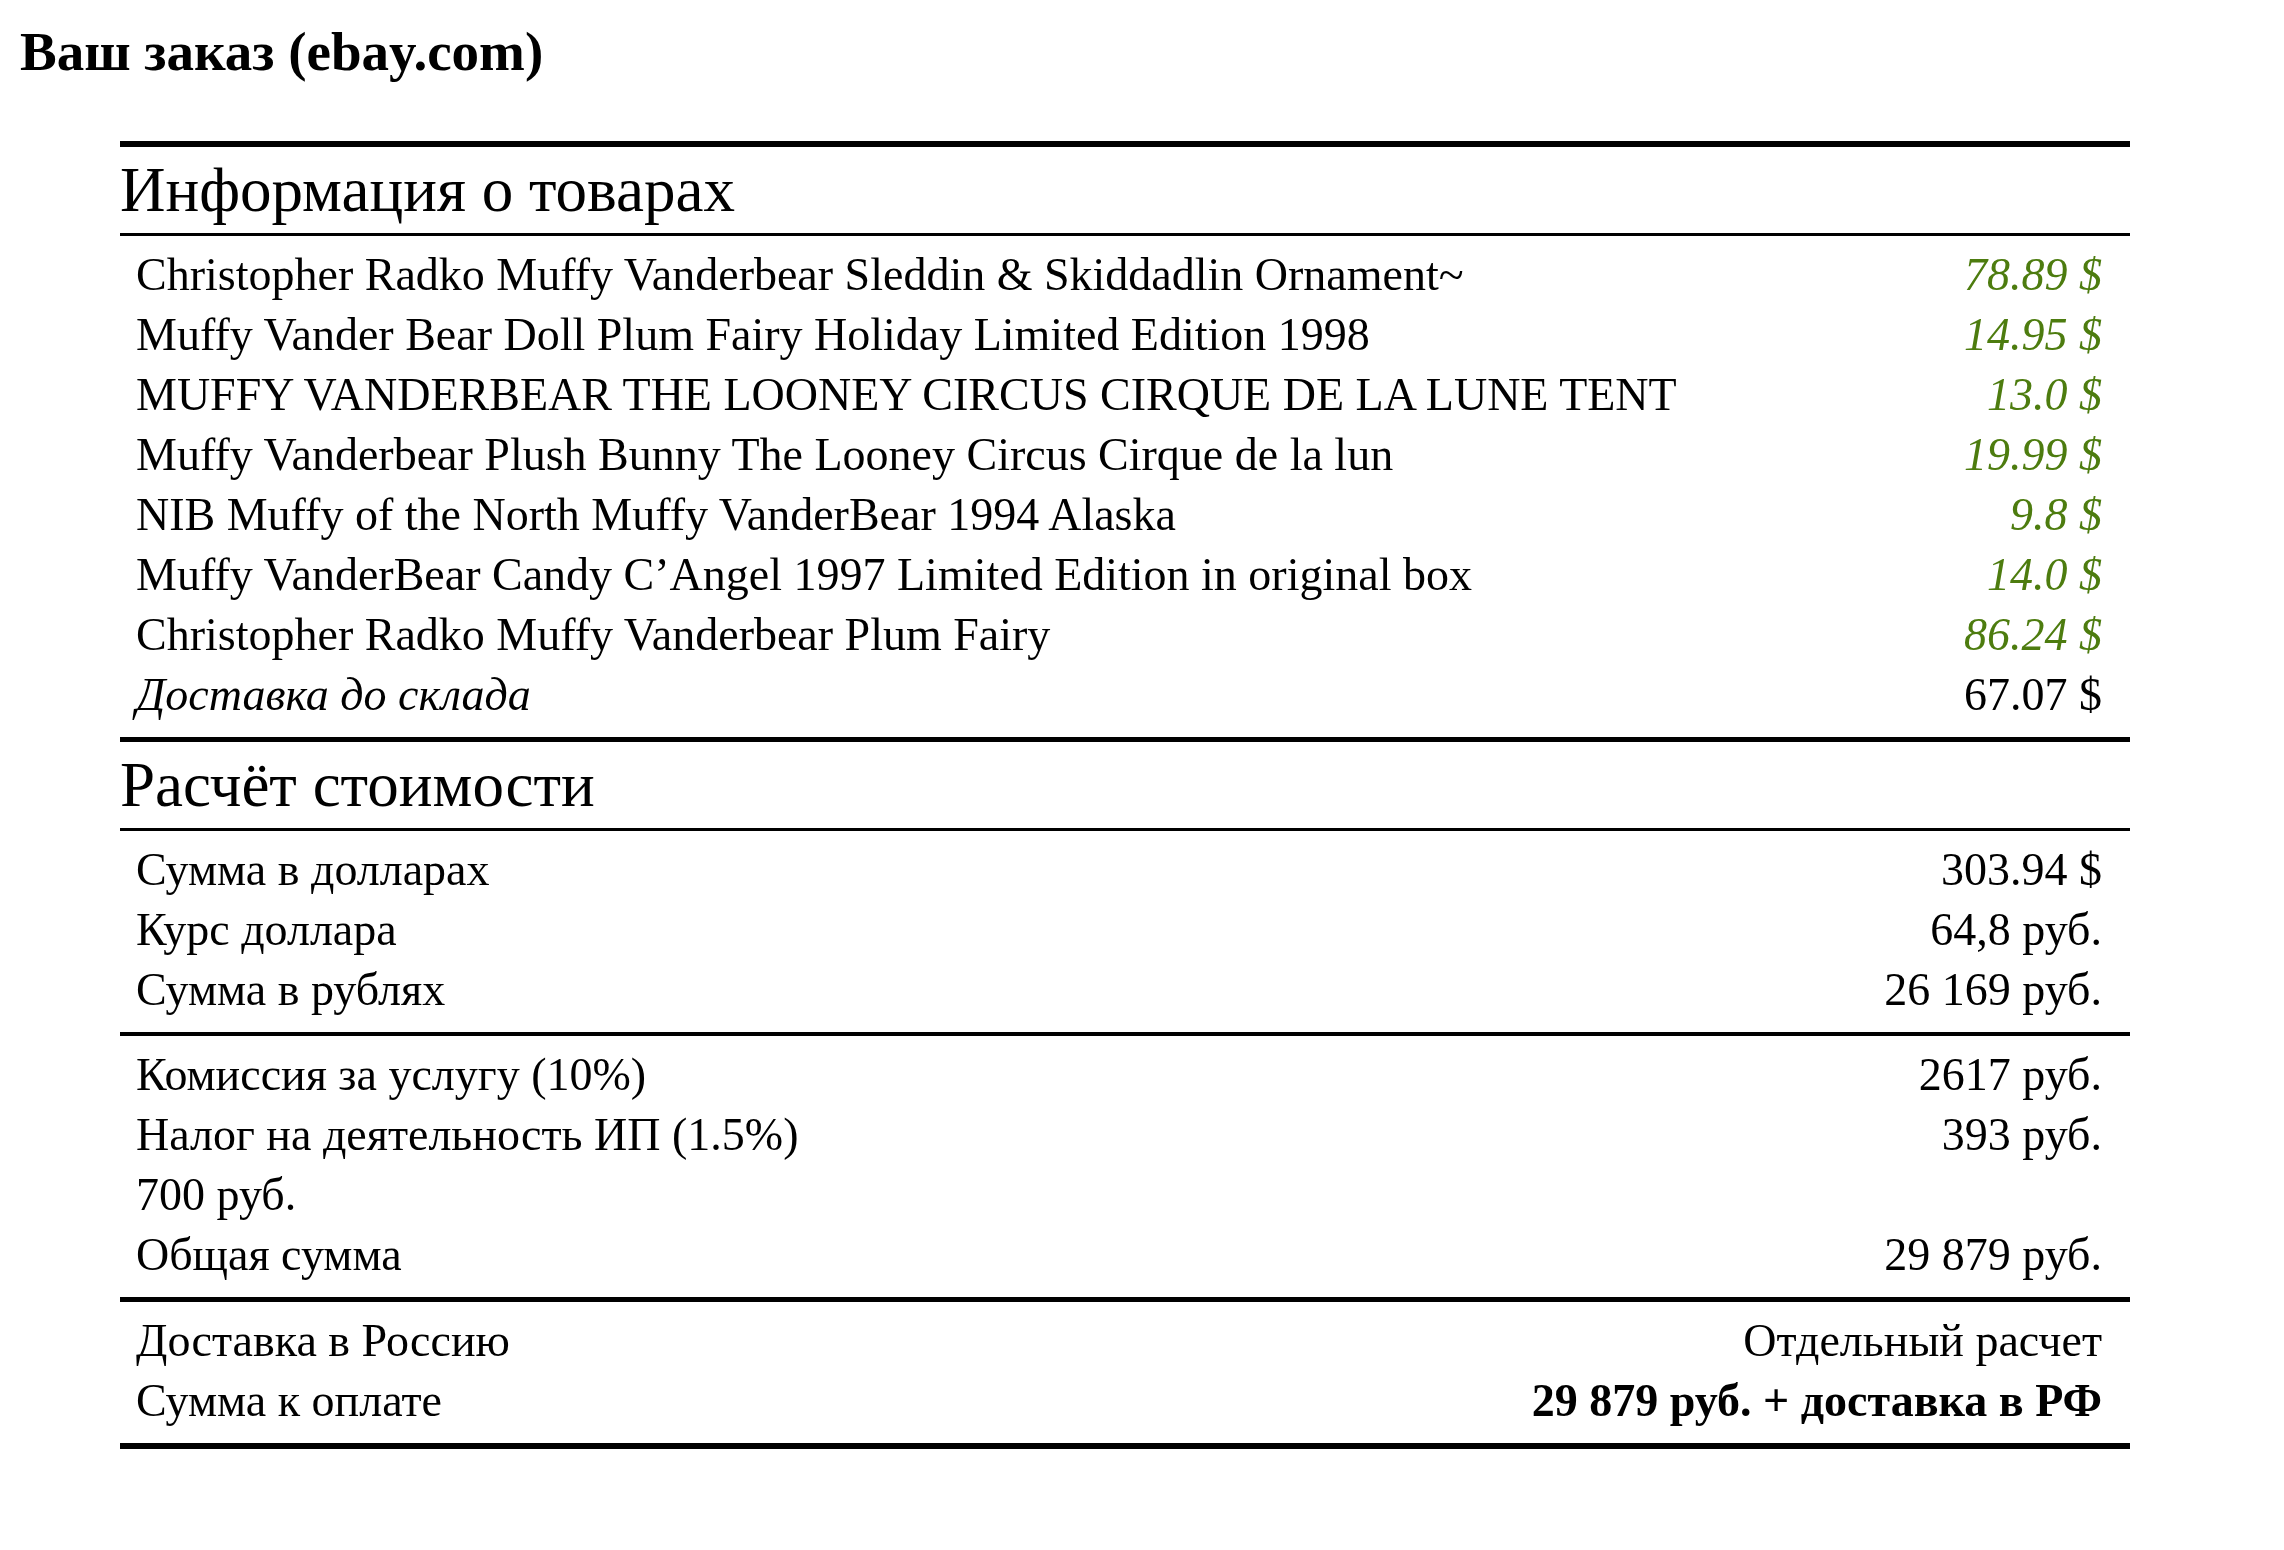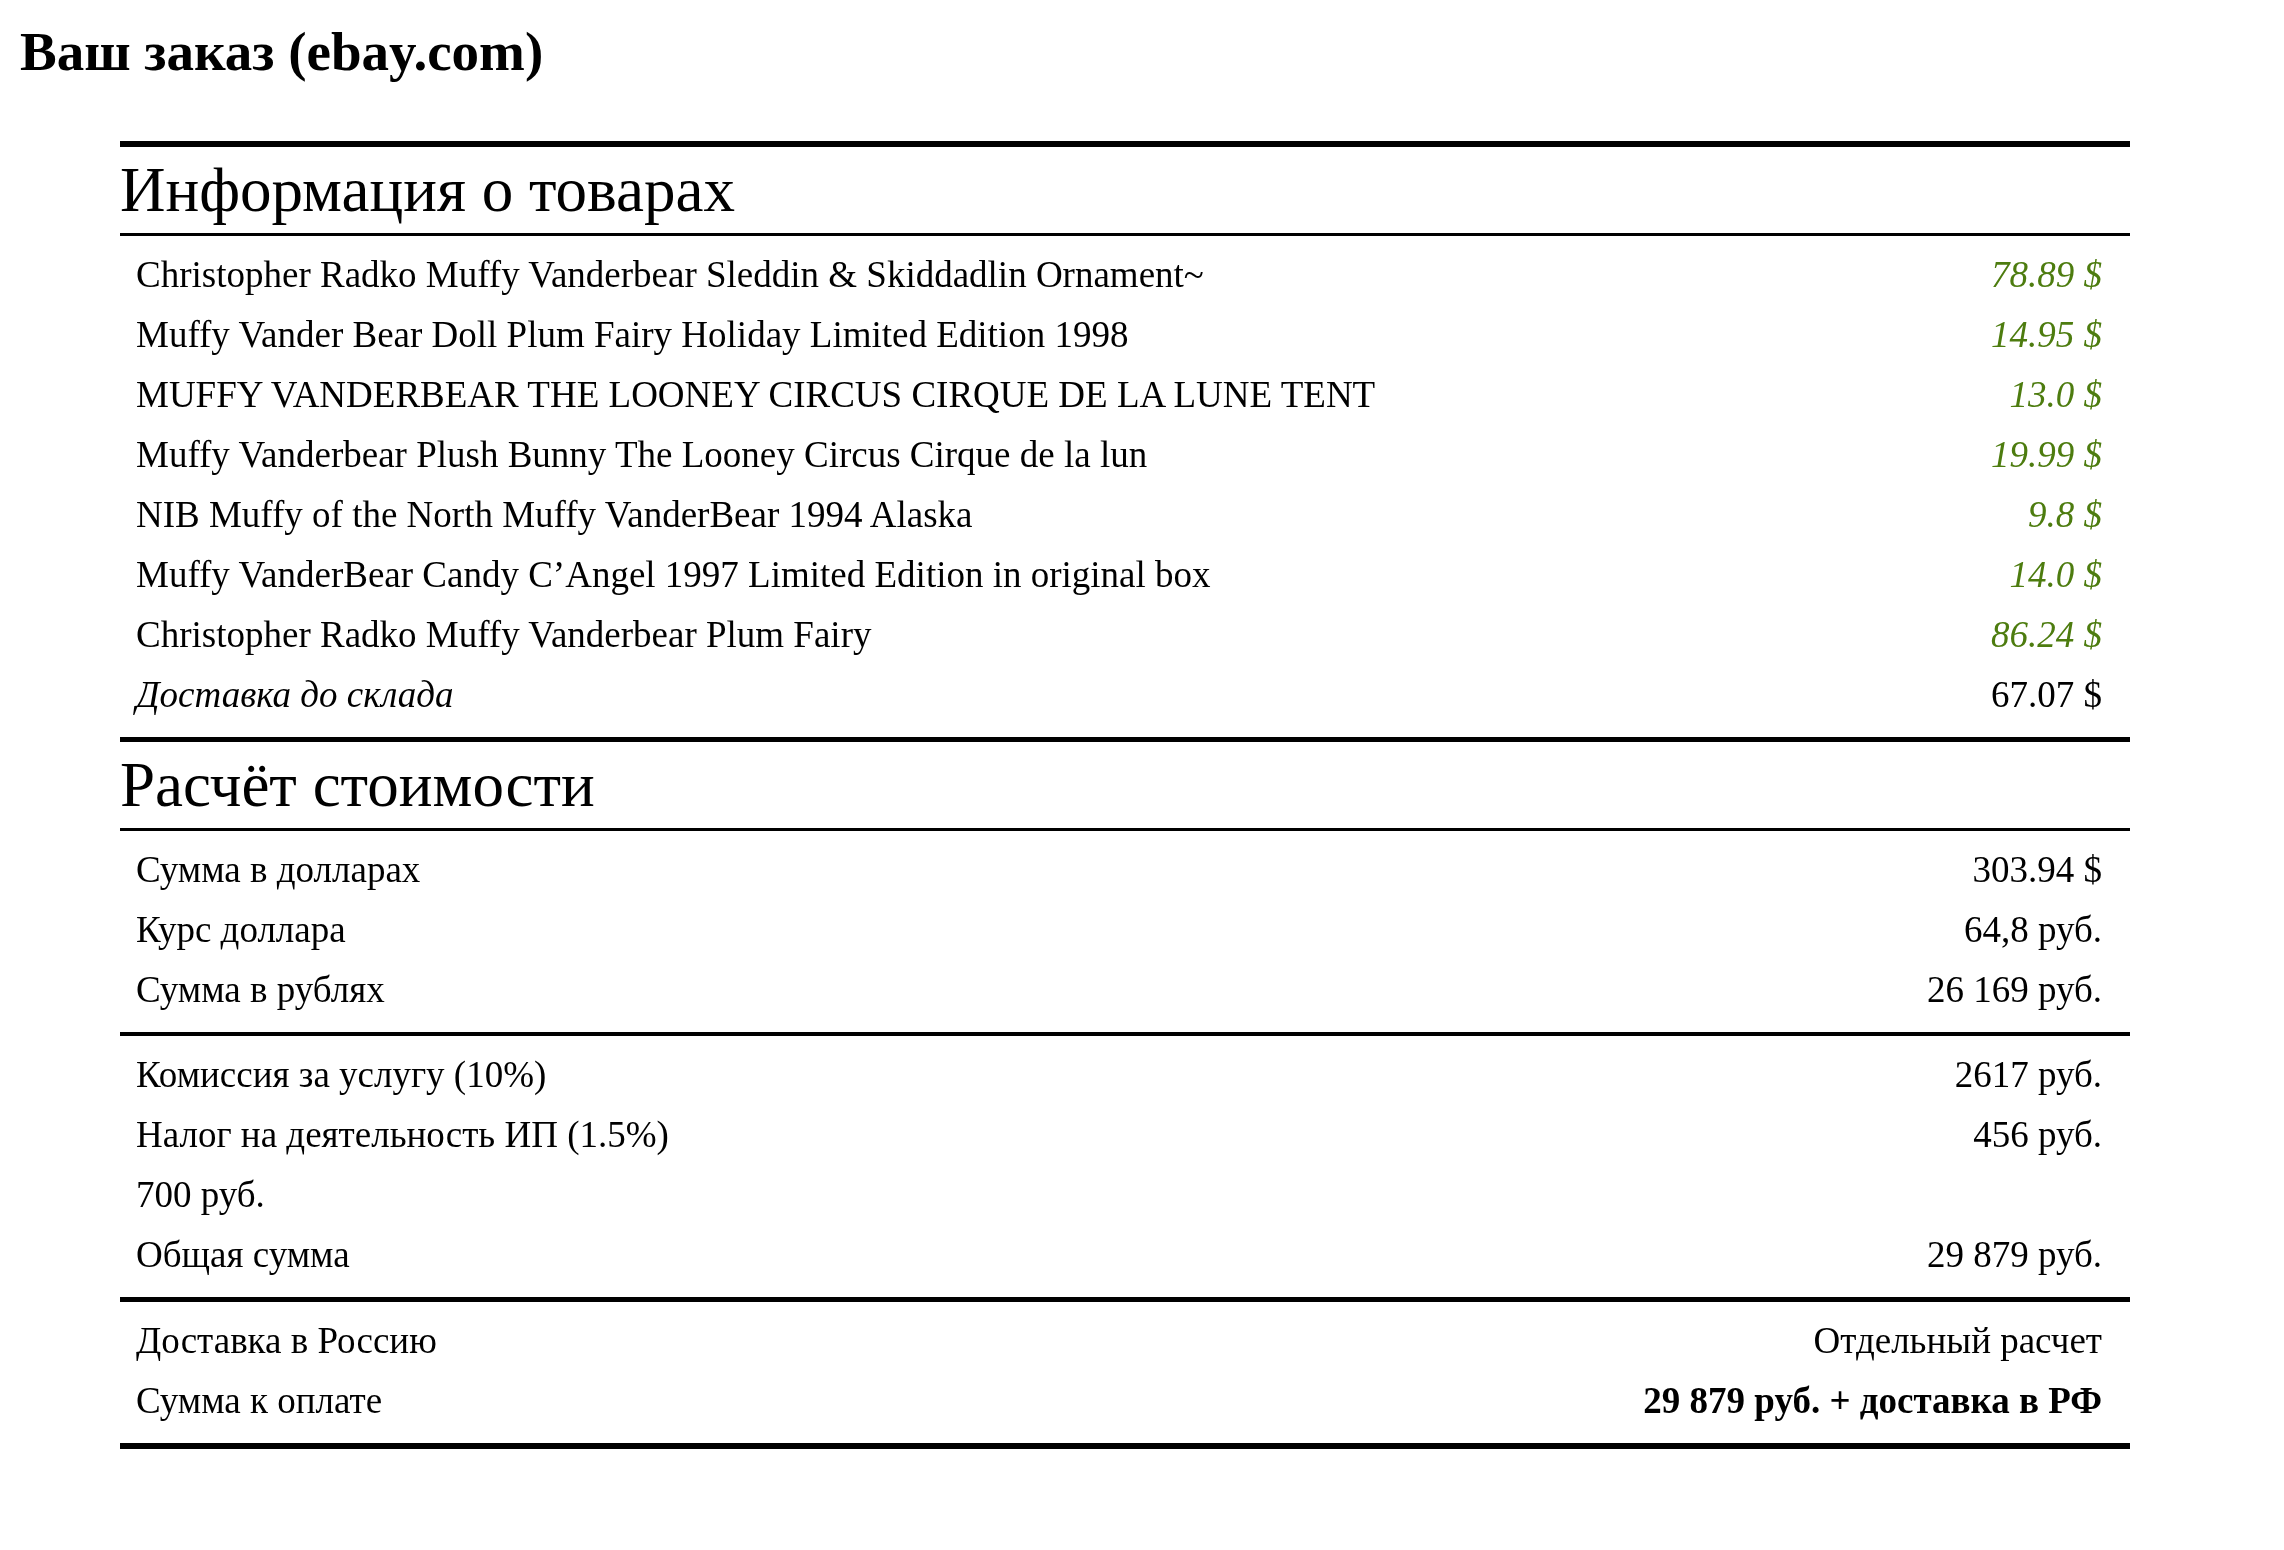--- a/index.html
+++ b/index.html
@@ -36,21 +36,21 @@
     padding: 13px 0;
   }
   .rows {
     padding: 9px 0 12px 0;
   }
   .row {
     display: flex;
     justify-content: space-between;
     align-items: baseline;
     gap: 52px;
-    font-size: 37px;
+    font-size: 46px;
     line-height: 60px;
     padding: 0 28px 0 16px;
   }
   .row .label { white-space: nowrap; }
   .row .value { white-space: nowrap; text-align: right; }
   .red { color: #4d7c0f; font-style: italic; }
   .it { font-style: italic; }
   .b  { font-weight: bold; }
 </style>
 </head>
@@ -124,21 +124,21 @@
 
   <hr class="rule w4">
 
   <div class="rows">
     <div class="row">
       <span class="label">Комиссия за услугу (10%)</span>
       <span class="value">2617 руб.</span>
     </div>
     <div class="row">
       <span class="label">Налог на деятельность ИП (1.5%)</span>
-      <span class="value">456 руб.</span>
+      <span class="value">393 руб.</span>
     </div>
     <div class="row">
       <span class="value">700 руб.</span>
     </div>
     <div class="row">
       <span class="label">Общая сумма</span>
       <span class="value">29 879 руб.</span>
     </div>
   </div>
 

